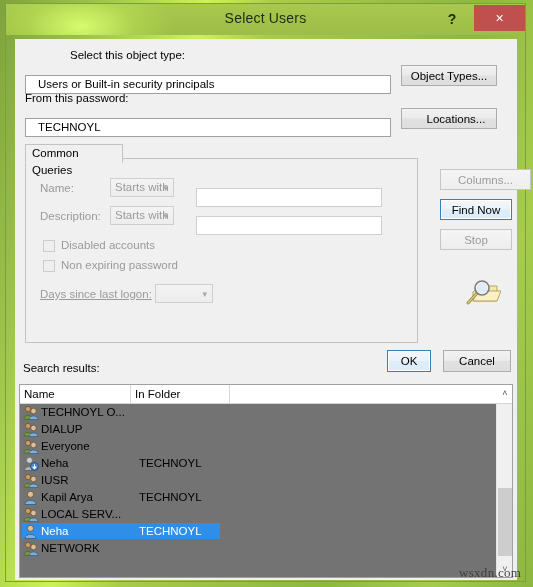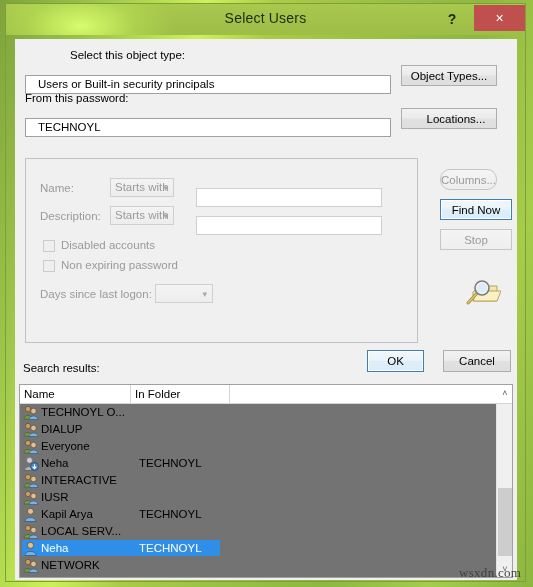--- a/index.html
+++ b/index.html
@@ -334,20 +334,21 @@
 
     <div class="lbl" style="left:10px; top:10px;margin-left:45px;">Select this object type:</div>
     <div class="txtbox" style="left:10px; top:26px; width:366px; height:19px;">Users or Built-in security principals</div>
     <div class="btn" style="left:386px; top:26px; width:96px; height:21px;">Object Types...</div>
 
     <div class="lbl" style="left:10px; top:53px;">From this password:</div>
     <div class="txtbox" style="left:10px; top:69px; width:366px; height:19px;">TECHNOYL</div>
     <div class="btn" style="left:386px; top:69px; width:96px; height:21px;padding-left:14px;">Locations...</div>
 
     <div id="tabpanel"></div>
+    <div id="tab-header">Common Queries</div>
 
     <div class="lbl dis" style="left:25px; top:143px;">Name:</div>
     <div class="combo" style="left:95px; top:139px; width:64px; height:19px;">
       <span>Starts with</span>
       <span class="chev">▾</span>
     </div>
     <div class="txtbox" style="left:181px; top:139px; width:186px; height:19px; border-color:#cfcfcf;"></div>
 
     <div class="lbl dis" style="left:25px; top:171px;">Description:</div>
     <div class="combo" style="left:95px; top:167px; width:64px; height:19px;">
@@ -355,43 +356,43 @@
       <span class="chev">▾</span>
     </div>
     <div class="txtbox" style="left:181px; top:167px; width:186px; height:19px; border-color:#cfcfcf;"></div>
 
     <div class="chk" style="left:28px; top:201px;"></div>
     <div class="lbl dis" style="left:46px; top:200px;">Disabled accounts</div>
 
     <div class="chk" style="left:28px; top:221px;"></div>
     <div class="lbl dis" style="left:46px; top:220px;">Non expiring password</div>
 
-    <div class="lbl dis" style="left:25px; top:249px;">Days since last logon:</div>
+    <div class="lbl dis" style="left:25px; top:249px;text-decoration:underline;">Days since last logon:</div>
     <div class="combo" style="left:140px; top:245px; width:58px; height:19px;">
       <span></span>
       <span class="chev">▾</span>
     </div>
 
-    <div class="btn disabled" style="left:425px; top:130px; width:57px; height:21px;border-radius:10px;">Columns...</div>
+    <div class="btn disabled" style="left:425px; top:130px; width:91px; height:21px;">Columns...</div>
     <div class="btn default" style="left:425px; top:160px; width:72px; height:21px;">Find Now</div>
     <div class="btn disabled" style="left:425px; top:190px; width:72px; height:21px;">Stop</div>
 
     <div style="position:absolute; left:446px; top:237px; width:40px; height:34px;">
       <svg width="40" height="34" viewBox="0 0 40 34">
         <path d="M12 16 L20 10 L36 10 L36 25 L12 25 Z" fill="#f2e3a8" stroke="#b9a martin"></path>
         <path d="M12 16 L20 10 L36 10 L36 25 L12 25 Z" fill="#f4e7ae" stroke="#b8a55f" stroke-width="1"></path>
         <path d="M12 25 L16 15 L40 15 L36 25 Z" fill="#faf0c4" stroke="#b8a55f" stroke-width="1"></path>
         <line x1="7" y1="27" x2="18" y2="15" stroke="#9a8a3e" stroke-width="3" stroke-linecap="round"></line>
         <line x1="7" y1="27" x2="18" y2="15" stroke="#d9cb77" stroke-width="1.4" stroke-linecap="round"></line>
         <circle cx="21" cy="12" r="7" fill="#eef4fa" stroke="#7b7b7b" stroke-width="1.6"></circle>
         <circle cx="21" cy="12" r="5" fill="#dce9f5" opacity="0.8"></circle>
       </svg>
     </div>
 
-    <div class="btn default" style="left:352px; top:311px; width:57px; height:22px;">OK</div>
+    <div class="btn default" style="left:372px; top:311px; width:44px; height:22px;">OK</div>
     <div class="btn" style="left:428px; top:311px; width:68px; height:22px;">Cancel</div>
 
     <div class="lbl" style="left:8px; top:323px;">Search results:</div>
 
     <div id="listview">
 
       <div id="list-header">
         <div class="hcell" style="left:0px; width:111px;">Name</div>
         <div class="hcell" style="left:111px; width:99px;">In Folder</div>
         <div class="hcell" style="left:210px; width:267px; border-right:none;"></div>
@@ -438,30 +439,20 @@
             <span class="rname">Neha</span>
             <span class="rfolder">TECHNOYL</span>
           </div>
           <div class="row">
             <span class="ricon"><svg width="16" height="15" viewBox="0 0 16 15">
                 <circle cx="5" cy="4" r="2.6" fill="#c8a06a" stroke="#6b4b20" stroke-width="0.7"></circle>
                 <path d="M1 14 C1 9.5 9 9.5 9 14 Z" fill="#7d9e3f" stroke="#44611f" stroke-width="0.7"></path>
                 <circle cx="10.5" cy="6" r="2.8" fill="#d8c0a0" stroke="#6b4b20" stroke-width="0.7"></circle>
                 <path d="M6 14.5 C6 9.8 15 9.8 15 14.5 Z" fill="#7fb0dc" stroke="#2e5d85" stroke-width="0.7"></path>
               </svg></span>
-            <span class="rname">INTERACTIVE</span>
-            <span class="rfolder"></span>
-          </div>
-          <div class="row">
-            <span class="ricon"><svg width="16" height="15" viewBox="0 0 16 15">
-                <circle cx="5" cy="4" r="2.6" fill="#c8a06a" stroke="#6b4b20" stroke-width="0.7"></circle>
-                <path d="M1 14 C1 9.5 9 9.5 9 14 Z" fill="#7d9e3f" stroke="#44611f" stroke-width="0.7"></path>
-                <circle cx="10.5" cy="6" r="2.8" fill="#d8c0a0" stroke="#6b4b20" stroke-width="0.7"></circle>
-                <path d="M6 14.5 C6 9.8 15 9.8 15 14.5 Z" fill="#7fb0dc" stroke="#2e5d85" stroke-width="0.7"></path>
-              </svg></span>
             <span class="rname">IUSR</span>
             <span class="rfolder"></span>
           </div>
           <div class="row">
             <span class="ricon"><svg width="16" height="15" viewBox="0 0 16 15">
                 <circle cx="7.5" cy="4.3" r="3.1" fill="#d8c0a0" stroke="#6b4b20" stroke-width="0.8"></circle>
                 <path d="M2 14.5 C2 9 13 9 13 14.5 Z" fill="#7fb0dc" stroke="#2e5d85" stroke-width="0.8"></path>
               </svg></span>
             <span class="rname">Kapil Arya</span>
             <span class="rfolder">TECHNOYL</span>

